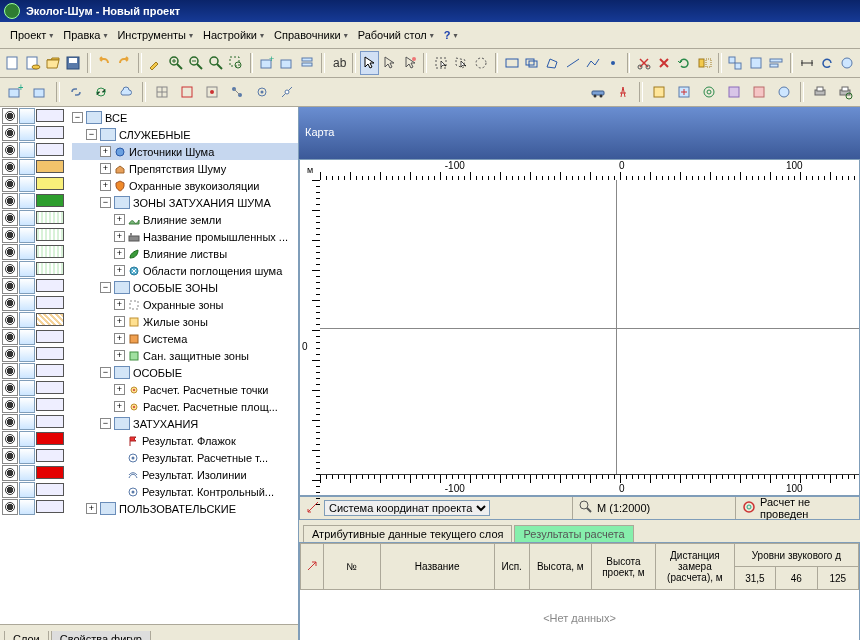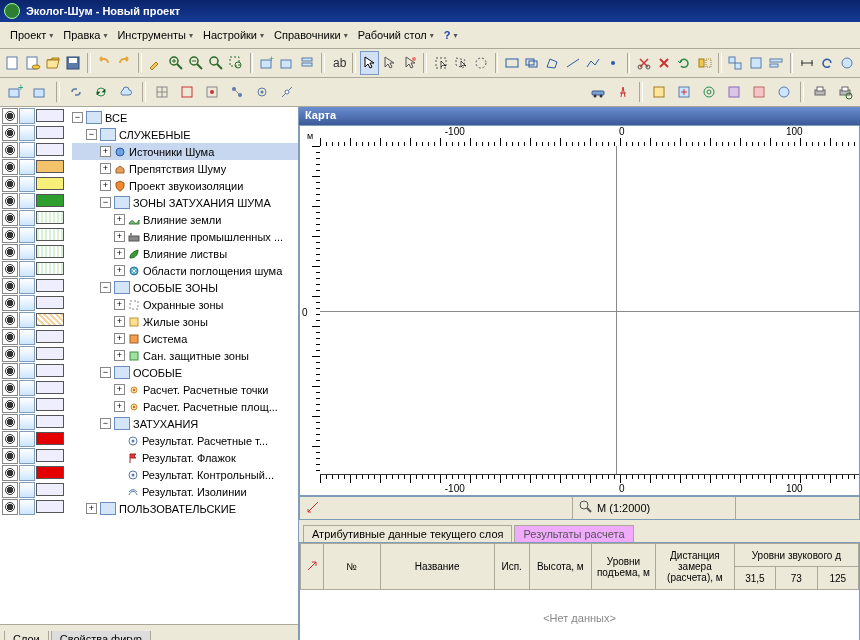--- a/index.html
+++ b/index.html
@@ -27,41 +27,41 @@
 .tree-ind{display:inline-block;width:14px;text-align:center;color:#666}
 .pm{width:9px;height:9px;border:1px solid #888;display:inline-flex;align-items:center;justify-content:center;font-size:9px;line-height:7px;margin-right:3px;background:#fff}
 .folder{width:14px;height:11px;background:#ffe69a;border:1px solid #c7a23f;margin-right:3px;display:inline-block;position:relative}
 .folder.abs{background:#d3e5f7;border-color:#6a8db9}
 .nodeicon{width:12px;height:12px;margin-right:3px;flex-shrink:0}
 .sel{background:#c6d7ef}
 .left-tabs{height:22px;border-top:1px solid #aca899;display:flex;align-items:flex-end;background:#ece9d8;padding:0 4px}
 .left-tabs .tab{padding:2px 8px;border:1px solid #aca899;border-top:none;border-bottom:1px solid #ece9d8;background:#ece9d8;margin-right:2px;position:relative;top:1px}
 .left-tabs .tab.inactive{background:#ddd;border-bottom:1px solid #aca899}
 .right{flex:1;display:flex;flex-direction:column;min-width:0}
-.map-title{background:linear-gradient(#6a8ed1,#3b5998);color:#fff;padding:2px 6px;font-weight:bold;height:14px}
+.map-title{background:linear-gradient(#6a8ed1,#3b5998);color:#fff;padding:19px 6px;font-weight:normal;height:14px}
 .mapwrap{flex:1;background:#fff;position:relative;border:1px solid #7f9db9;min-height:0}
 .ruler-h,.ruler-h2{height:20px;border-bottom:1px solid #333;position:relative;background:#fff}
 .ruler-h2{border-bottom:none;border-top:1px solid #333}
 .ruler-v{width:20px;border-right:1px solid #333;background:#fff;position:absolute;top:20px;bottom:20px;left:0}
 .corner{width:20px;height:20px;background:#fff;border-right:1px solid #333;border-bottom:1px solid #333;display:flex;align-items:center;justify-content:center;position:absolute;top:0;left:0;font-size:9px}
 .canvas{position:absolute;left:20px;top:20px;right:0;bottom:20px;background:#fff}
 .crosshair-h{position:absolute;left:0;right:0;height:1px;background:#888;top:50%}
 .crosshair-v{position:absolute;top:0;bottom:0;width:1px;background:#888;left:55%}
 .tick{position:absolute;background:#000}
 .tick.major-h{width:1px;height:8px;top:12px}
 .tick.minor-h{width:1px;height:4px;top:16px}
 .tick.txt{top:-1px;font-size:10px;transform:translateX(-50%)}
 .tick.major-v{height:1px;width:8px;left:12px}
 .tick.minor-v{height:1px;width:4px;left:16px}
 .statusrow{height:22px;border:1px solid #7f9db9;background:#ece9d8;display:flex;align-items:center}
 .statusrow .cell{display:flex;align-items:center;gap:4px;padding:0 6px;height:100%;border-right:1px solid #aca899}
 .statusrow select{font-size:11px;border:1px solid #7f9db9}
 .tabs-attr{height:22px;display:flex;align-items:flex-end;padding:0 4px;background:#ece9d8}
 .tabs-attr .tab{padding:2px 8px;border:1px solid #aca899;border-bottom:none;background:#ece9d8;margin-right:2px}
-.tabs-attr .tab.in{background:#f0abfc;color:#555}
+.tabs-attr .tab.in{background:#86efac;color:#555}
 .grid{flex-shrink:0;border:1px solid #7f9db9;background:#fff}
 .grid table{border-collapse:collapse;width:100%;table-layout:fixed}
 .grid th{background:#ece9d8;border:1px solid #aca899;font-weight:normal;padding:2px 3px;font-size:10px;height:18px}
 .grid th.tall{height:40px}
 .nodata{text-align:center;color:#888;padding:22px 0}
 .help{color:#1a3fad;font-weight:bold}
 </style>
 </head>
 <body>
 
@@ -607,21 +607,21 @@
               </svg></span>
             <span>Препятствия Шуму</span>
           </div>
           <div class="tree-node">
             <span class="tree-ind"></span>
             <span class="tree-ind"></span>
             <span class="pm">+</span>
             <span class="nodeicon"><svg width="12" height="12">
                 <path d="M6 1l4 2v3c0 3-4 5-4 5s-4-2-4-5V3z" fill="#f08a2a" stroke="#a0552a"></path>
               </svg></span>
-            <span>Проект звукоизоляции</span>
+            <span>Охранные звукоизоляции</span>
           </div>
           <div class="tree-node">
             <span class="tree-ind"></span>
             <span class="tree-ind"></span>
             <span class="pm">−</span>
             <span class="folder abs"></span>
             <span>ЗОНЫ ЗАТУХАНИЯ ШУМА</span>
           </div>
           <div class="tree-node">
             <span class="tree-ind"></span>
@@ -635,21 +635,21 @@
           </div>
           <div class="tree-node">
             <span class="tree-ind"></span>
             <span class="tree-ind"></span>
             <span class="tree-ind"></span>
             <span class="pm">+</span>
             <span class="nodeicon"><svg width="12" height="12">
                 <rect x="1" y="5" width="10" height="5" fill="#888" stroke="#555"></rect>
                 <rect x="2" y="2" width="2" height="3" fill="#888"></rect>
               </svg></span>
-            <span>Влияние промышленных ...</span>
+            <span>Название промышленных ...</span>
           </div>
           <div class="tree-node">
             <span class="tree-ind"></span>
             <span class="tree-ind"></span>
             <span class="tree-ind"></span>
             <span class="pm">+</span>
             <span class="nodeicon"><svg width="12" height="12">
                 <path d="M2 10C2 4 10 2 10 2c0 6-4 8-8 8z" fill="#3a9a3a" stroke="#1a6a1a"></path>
               </svg></span>
             <span>Влияние листвы</span>
@@ -747,55 +747,55 @@
             <span class="pm">−</span>
             <span class="folder abs"></span>
             <span>ЗАТУХАНИЯ</span>
           </div>
           <div class="tree-node">
             <span class="tree-ind"></span>
             <span class="tree-ind"></span>
             <span class="tree-ind"></span>
             <span style="display:inline-block;width:13px"></span>
             <span class="nodeicon"><svg width="12" height="12">
+                <path d="M3 11V2h6l-2 2 2 2H3" fill="#e33" stroke="#a22"></path>
+              </svg></span>
+            <span>Результат. Флажок</span>
+          </div>
+          <div class="tree-node">
+            <span class="tree-ind"></span>
+            <span class="tree-ind"></span>
+            <span class="tree-ind"></span>
+            <span style="display:inline-block;width:13px"></span>
+            <span class="nodeicon"><svg width="12" height="12">
                 <circle cx="6" cy="6" r="4" fill="none" stroke="#5a7aa9"></circle>
                 <circle cx="6" cy="6" r="1.5" fill="#5a7aa9"></circle>
               </svg></span>
             <span>Результат. Расчетные т...</span>
           </div>
           <div class="tree-node">
             <span class="tree-ind"></span>
             <span class="tree-ind"></span>
             <span class="tree-ind"></span>
             <span style="display:inline-block;width:13px"></span>
             <span class="nodeicon"><svg width="12" height="12">
-                <path d="M3 11V2h6l-2 2 2 2H3" fill="#e33" stroke="#a22"></path>
-              </svg></span>
-            <span>Результат. Флажок</span>
+                <path d="M2 9c2-5 6-5 8 0M2 6c2-3 6-3 8 0" fill="none" stroke="#5a7aa9"></path>
+              </svg></span>
+            <span>Результат. Изолинии</span>
           </div>
           <div class="tree-node">
             <span class="tree-ind"></span>
             <span class="tree-ind"></span>
             <span class="tree-ind"></span>
             <span style="display:inline-block;width:13px"></span>
             <span class="nodeicon"><svg width="12" height="12">
                 <circle cx="6" cy="6" r="4" fill="none" stroke="#5a7aa9"></circle>
                 <circle cx="6" cy="6" r="1.5" fill="#5a7aa9"></circle>
               </svg></span>
             <span>Результат. Контрольный...</span>
-          </div>
-          <div class="tree-node">
-            <span class="tree-ind"></span>
-            <span class="tree-ind"></span>
-            <span class="tree-ind"></span>
-            <span style="display:inline-block;width:13px"></span>
-            <span class="nodeicon"><svg width="12" height="12">
-                <path d="M2 9c2-5 6-5 8 0M2 6c2-3 6-3 8 0" fill="none" stroke="#5a7aa9"></path>
-              </svg></span>
-            <span>Результат. Изолинии</span>
           </div>
           <div class="tree-node">
             <span class="tree-ind"></span>
             <span class="pm">+</span>
             <span class="folder abs"></span>
             <span>ПОЛЬЗОВАТЕЛЬСКИЕ</span>
           </div>
         </div>
     </div>
     <div class="left-tabs">
@@ -1059,27 +1059,35 @@
           <span class="tick minor-h" style="left: 522px; bottom: 16px; top: 0px; height: 4px;"></span>
           <span class="tick minor-h" style="left: 528px; bottom: 16px; top: 0px; height: 4px;"></span>
           <span class="tick minor-h" style="left: 534px; bottom: 16px; top: 0px; height: 4px;"></span>
         </div>
     </div>
     <div class="statusrow">
       <div class="cell" style="width:260px">
         <span><svg width="14" height="14">
               <path d="M2 12L12 2M2 12l3 0M2 12l0-3" stroke="#c33" fill="none"></path>
             </svg></span>
+        <select><option>Система координат проекта</option></select>
       </div>
       <div class="cell" style="width:150px">
         <span><svg width="14" height="14">
               <circle cx="5" cy="5" r="4" fill="none" stroke="#555"></circle>
               <line x1="8" y1="8" x2="12" y2="12" stroke="#555" stroke-width="2"></line>
             </svg></span>
         <span>М (1:2000)</span>
+      </div>
+      <div class="cell" style="flex:1;border-right:none">
+        <span><svg width="14" height="14">
+              <circle cx="7" cy="7" r="5" fill="none" stroke="#c33" stroke-width="1.5"></circle>
+              <circle cx="7" cy="7" r="2" fill="none" stroke="#2a8"></circle>
+            </svg></span>
+        <span>Расчет не проведен</span>
       </div>
     </div>
     <div class="tabs-attr">
       <div class="tab">Атрибутивные данные текущего слоя</div>
       <div class="tab in">Результаты расчета</div>
     </div>
     <div class="grid">
       <table>
         <colgroup>
             <col style="width:22px">
@@ -1095,27 +1103,27 @@
           </colgroup>
         <tbody>
             <tr>
           <th rowspan="2" class="tall"><svg width="12" height="12">
                   <path d="M2 10L10 2M10 2h-4M10 2v4" stroke="#c33" fill="none"></path>
                 </svg></th>
           <th rowspan="2" class="tall">№</th>
           <th rowspan="2" class="tall">Название</th>
           <th rowspan="2" class="tall">Исп.</th>
           <th rowspan="2" class="tall">Высота, м</th>
-          <th rowspan="2" class="tall">Уровни подъема, м</th>
+          <th rowspan="2" class="tall">Высота проект, м</th>
           <th rowspan="2" class="tall">Дистанция замера (расчета), м</th>
           <th colspan="3">Уровни звукового д</th>
         </tr>
         <tr>
           <th>31,5</th>
-          <th>73</th>
+          <th>46</th>
           <th>125</th>
         </tr>
       </tbody>
         </table>
       <div class="nodata">&lt;Нет данных&gt;</div>
     </div>
   </div>
 </div>
 
 </body></html>

